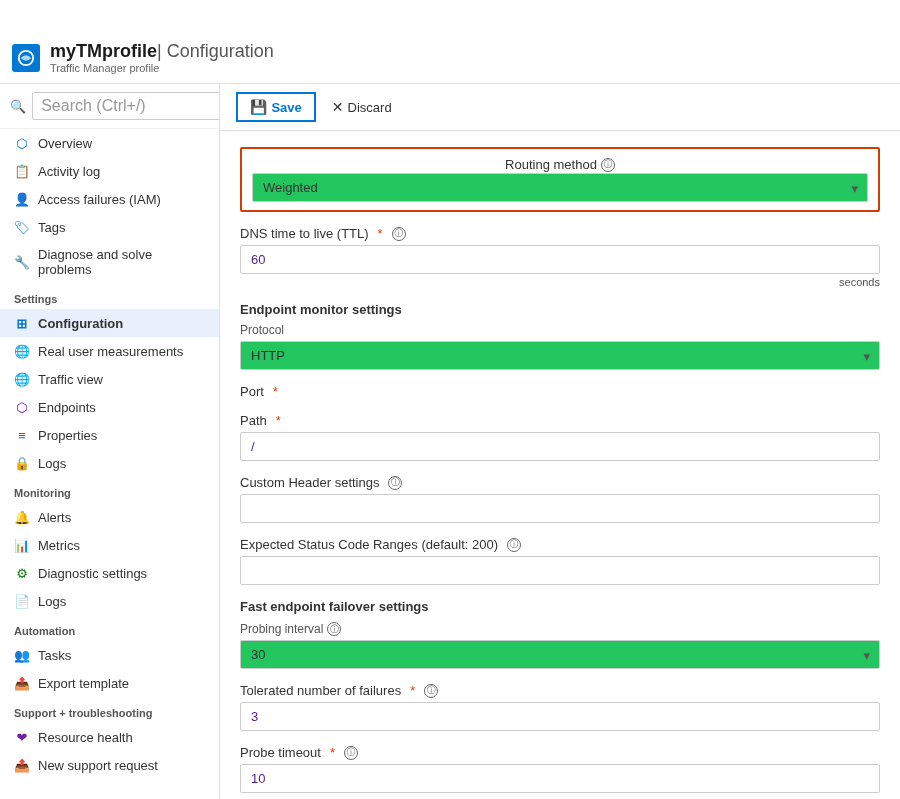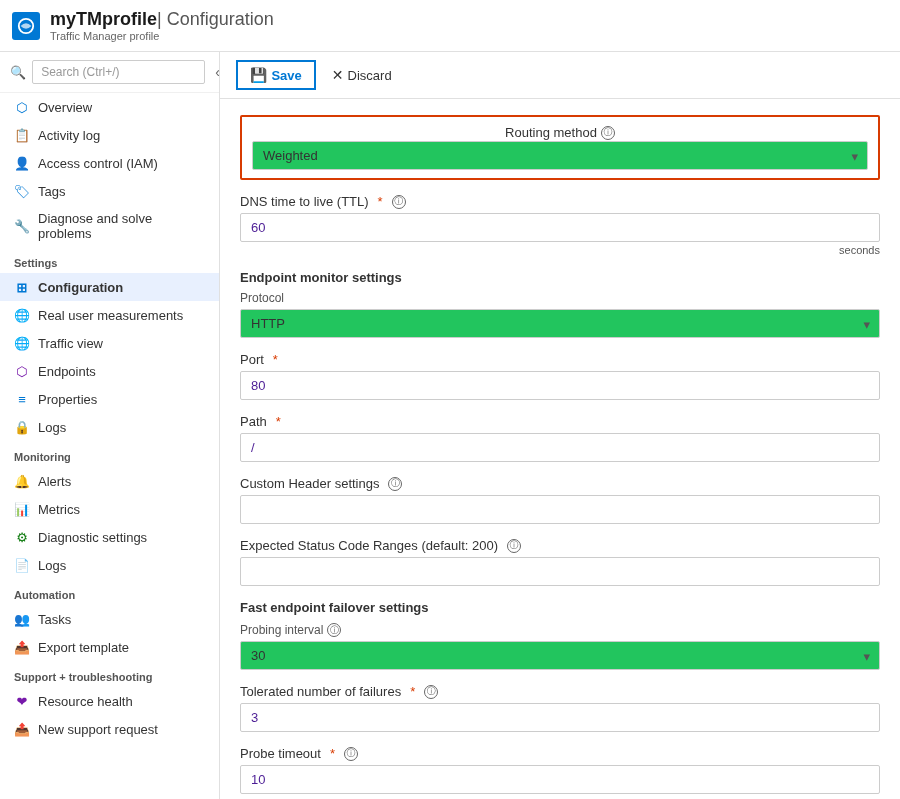--- a/index.html
+++ b/index.html
@@ -1,29 +1,29 @@
 <!DOCTYPE html>
 <html><head>
   <meta charset="utf-8">
   <style>
     * { box-sizing: border-box; margin: 0; padding: 0; }
     body { font-family: 'Segoe UI', Arial, sans-serif; font-size: 13px; color: #333; background: #fff; display: flex; flex-direction: column; height: 799px; overflow: hidden; }
 
-    .top-bar { display: flex; align-items: center; padding: 8px 12px; border-bottom: 1px solid #e0e0e0; background: #fff; min-height: 52px; }
+    .top-bar { display: flex; align-items: center; padding: 8px 12px; border-bottom: 1px solid #e0e0e0; background: #fff; min-height: 52px; margin-top: 32px; }
     .top-bar-icon { width: 28px; height: 28px; margin-right: 10px; background: #0078d4; border-radius: 3px; display: flex; align-items: center; justify-content: center; flex-shrink: 0; }
     .top-bar-icon svg { width: 18px; height: 18px; fill: white; }
     .top-bar-title { display: flex; flex-direction: column; }
     .top-bar-title h1 { font-size: 18px; font-weight: 600; color: #1a1a1a; }
 
     .layout { display: flex; flex: 1; overflow: hidden; }
 
     
     .sidebar { width: 220px; border-right: 1px solid #e0e0e0; overflow-y: auto; background: #fff; flex-shrink: 0; }
     .search-box { padding: 8px 10px; border-bottom: 1px solid #f0f0f0; display: flex; align-items: center; gap: 6px; }
-    .search-input { flex: 1; border: 1px solid #ccc; border-radius: 2px; padding: 4px 8px; font-size: 12px; color: #333; }
+    .search-input { flex: 1; border: 1px solid #ccc; border-radius: 2px; padding: 4px 8px; font-size: 16px; color: #333; }
     .search-input::placeholder { color: #999; }
     .collapse-btn { cursor: pointer; color: #666; font-size: 14px; border: none; background: none; padding: 2px 4px; }
 
     .sidebar-section-label { font-size: 11px; font-weight: 700; color: #555; padding: 10px 14px 4px; text-transform: none; }
     .sidebar-item { display: flex; align-items: center; padding: 6px 14px; cursor: pointer; color: #333; font-size: 13px; gap: 8px; }
     .sidebar-item.active { background: #e8f0fe; font-weight: 600; }
     .sidebar-item .item-icon { width: 16px; height: 16px; flex-shrink: 0; display: flex; align-items: center; justify-content: center; }
 
     
     .icon-blue { color: #0078d4; }
@@ -94,21 +94,21 @@
     <div class="sidebar-item">
       <span class="item-icon icon-blue">⬡</span>
       <span>Overview</span>
     </div>
     <div class="sidebar-item">
       <span class="item-icon icon-blue">📋</span>
       <span>Activity log</span>
     </div>
     <div class="sidebar-item">
       <span class="item-icon icon-purple">👤</span>
-      <span>Access control (IAM)</span>
+      <span>Access failures (IAM)</span>
     </div>
     <div class="sidebar-item">
       <span class="item-icon icon-blue">🏷</span>
       <span>Tags</span>
     </div>
     <div class="sidebar-item">
       <span class="item-icon icon-purple">🔧</span>
       <span>Diagnose and solve problems</span>
     </div>
 
@@ -235,21 +235,20 @@
           </select>
           <span class="select-arrow">▾</span>
         </div>
       </div>
 
       <div class="field-group">
         <div class="field-label">
           <span>Port</span>
           <span class="required">*</span>
         </div>
-        <input class="field-input" type="text" value="80" style="">
       </div>
 
       <div class="field-group">
         <div class="field-label">
           <span>Path</span>
           <span class="required">*</span>
         </div>
         <input class="field-input" type="text" value="/" style="">
       </div>
 

